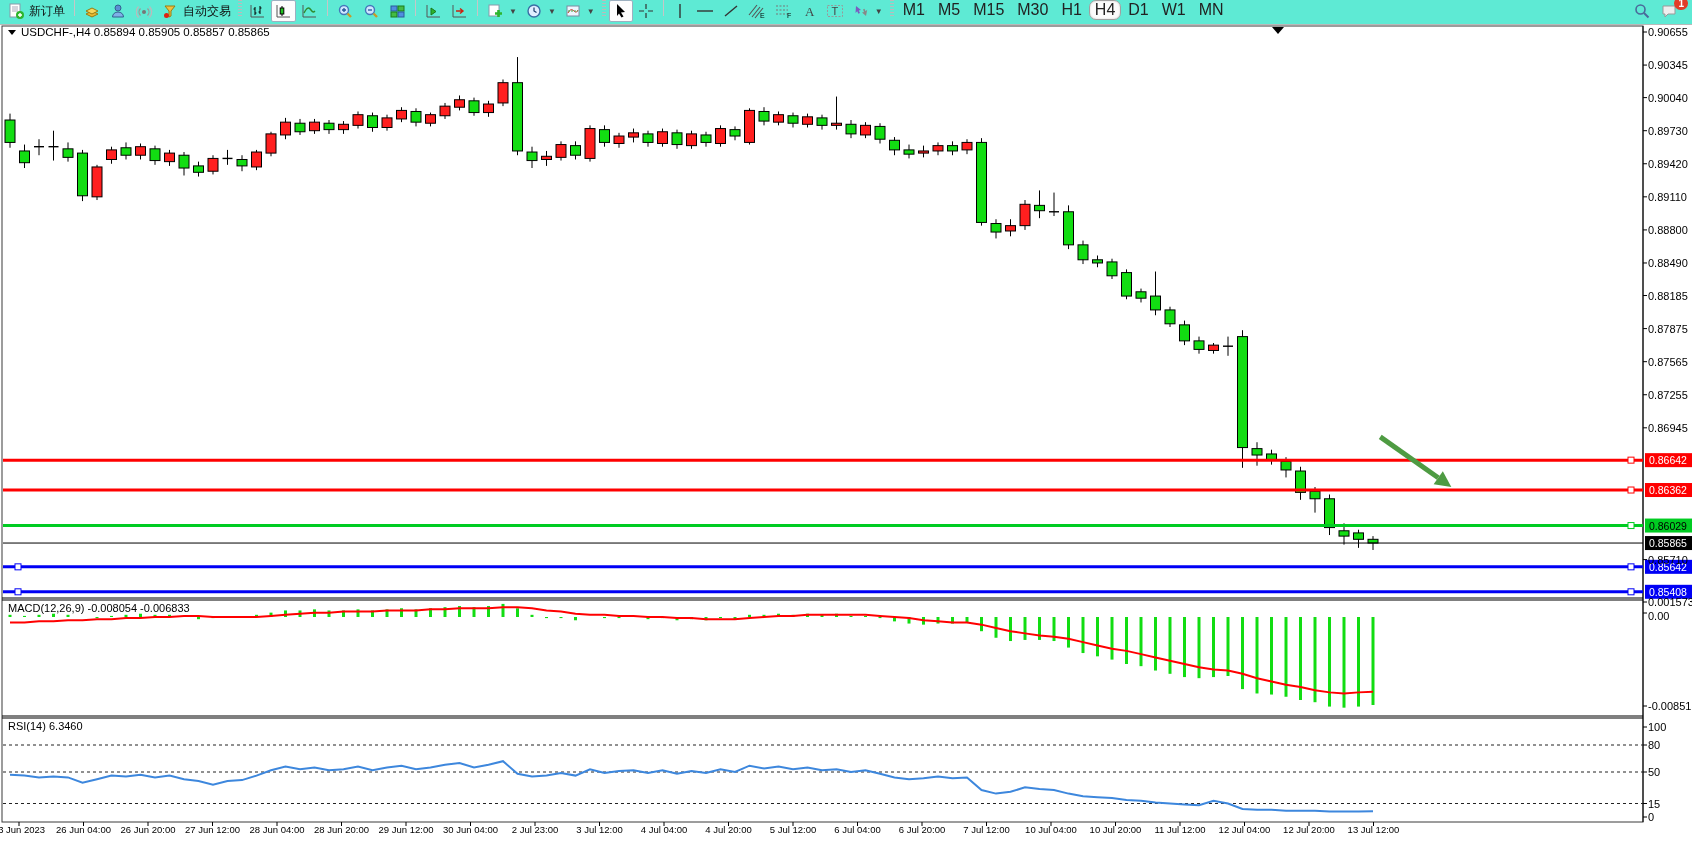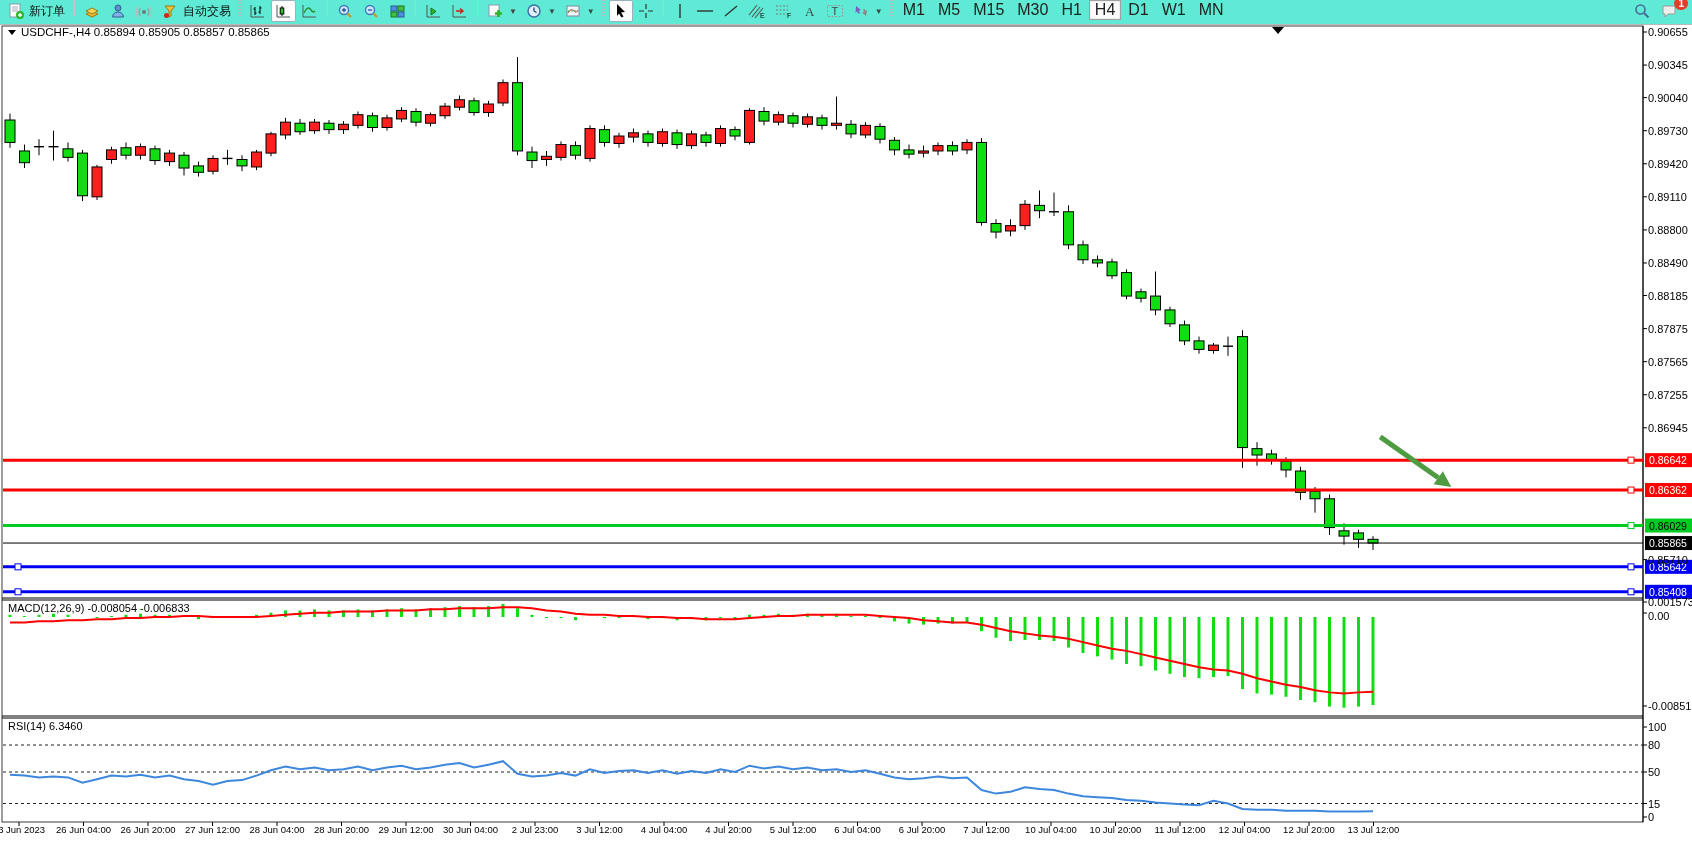--- a/index.html
+++ b/index.html
@@ -11,21 +11,21 @@
     display:flex;align-items:flex-start;padding:0 4px;gap:1px;font-size:12px;color:#111;}
   .tb-btn{display:inline-flex;align-items:center;gap:4px;height:20px;padding:0 3px;
     border:1px solid transparent;border-radius:2px;cursor:default;white-space:nowrap;}
   .tb-btn.active{background:#fdfdfd;border-color:#9db0c0;}
   .tb-sep{width:1px;height:16px;background:#c6c6c6;margin:0 4px;flex:0 0 aupx;}
   .tb-grip{width:4px;height:16px;margin:0 2px;
     background-image:repeating-linear-gradient(#bbb 0 1px,transparent 1px 3px);background-size:1px 100%;background-repeat:repeat-x;}
   .tb-spacer{flex:1;}
   .tf-btn{font-size:16px;padding:0 5px;height:18px;display:inline-flex;align-items:center;
     border:1px solid transparent;color:#222;}
-  .tf-btn.active{background:#fbfbfb;border-color:#a0a0a0;box-shadow:inset 0 0 2px #ccc;}
+  .tf-btn.active{background:#fbfbfb;border-color:#a0a0a0;box-shadow:inset 0 0 2px #ccc;border-radius:7px;}
   .badge{position:absolute;top:-4px;right:-7px;background:#e23d28;color:#fff;
     border-radius:8px;font-size:10px;font-weight:bold;padding:0 4px;line-height:13px;}
   .chat-wrap{position:relative;display:inline-flex;}
   .ico{display:inline-block;vertical-align:middle;}
   .caret{font-size:8px;color:#444;margin-left:1px;}
 </style>
 </head>
 <body>
 
 <div class="toolbar">

